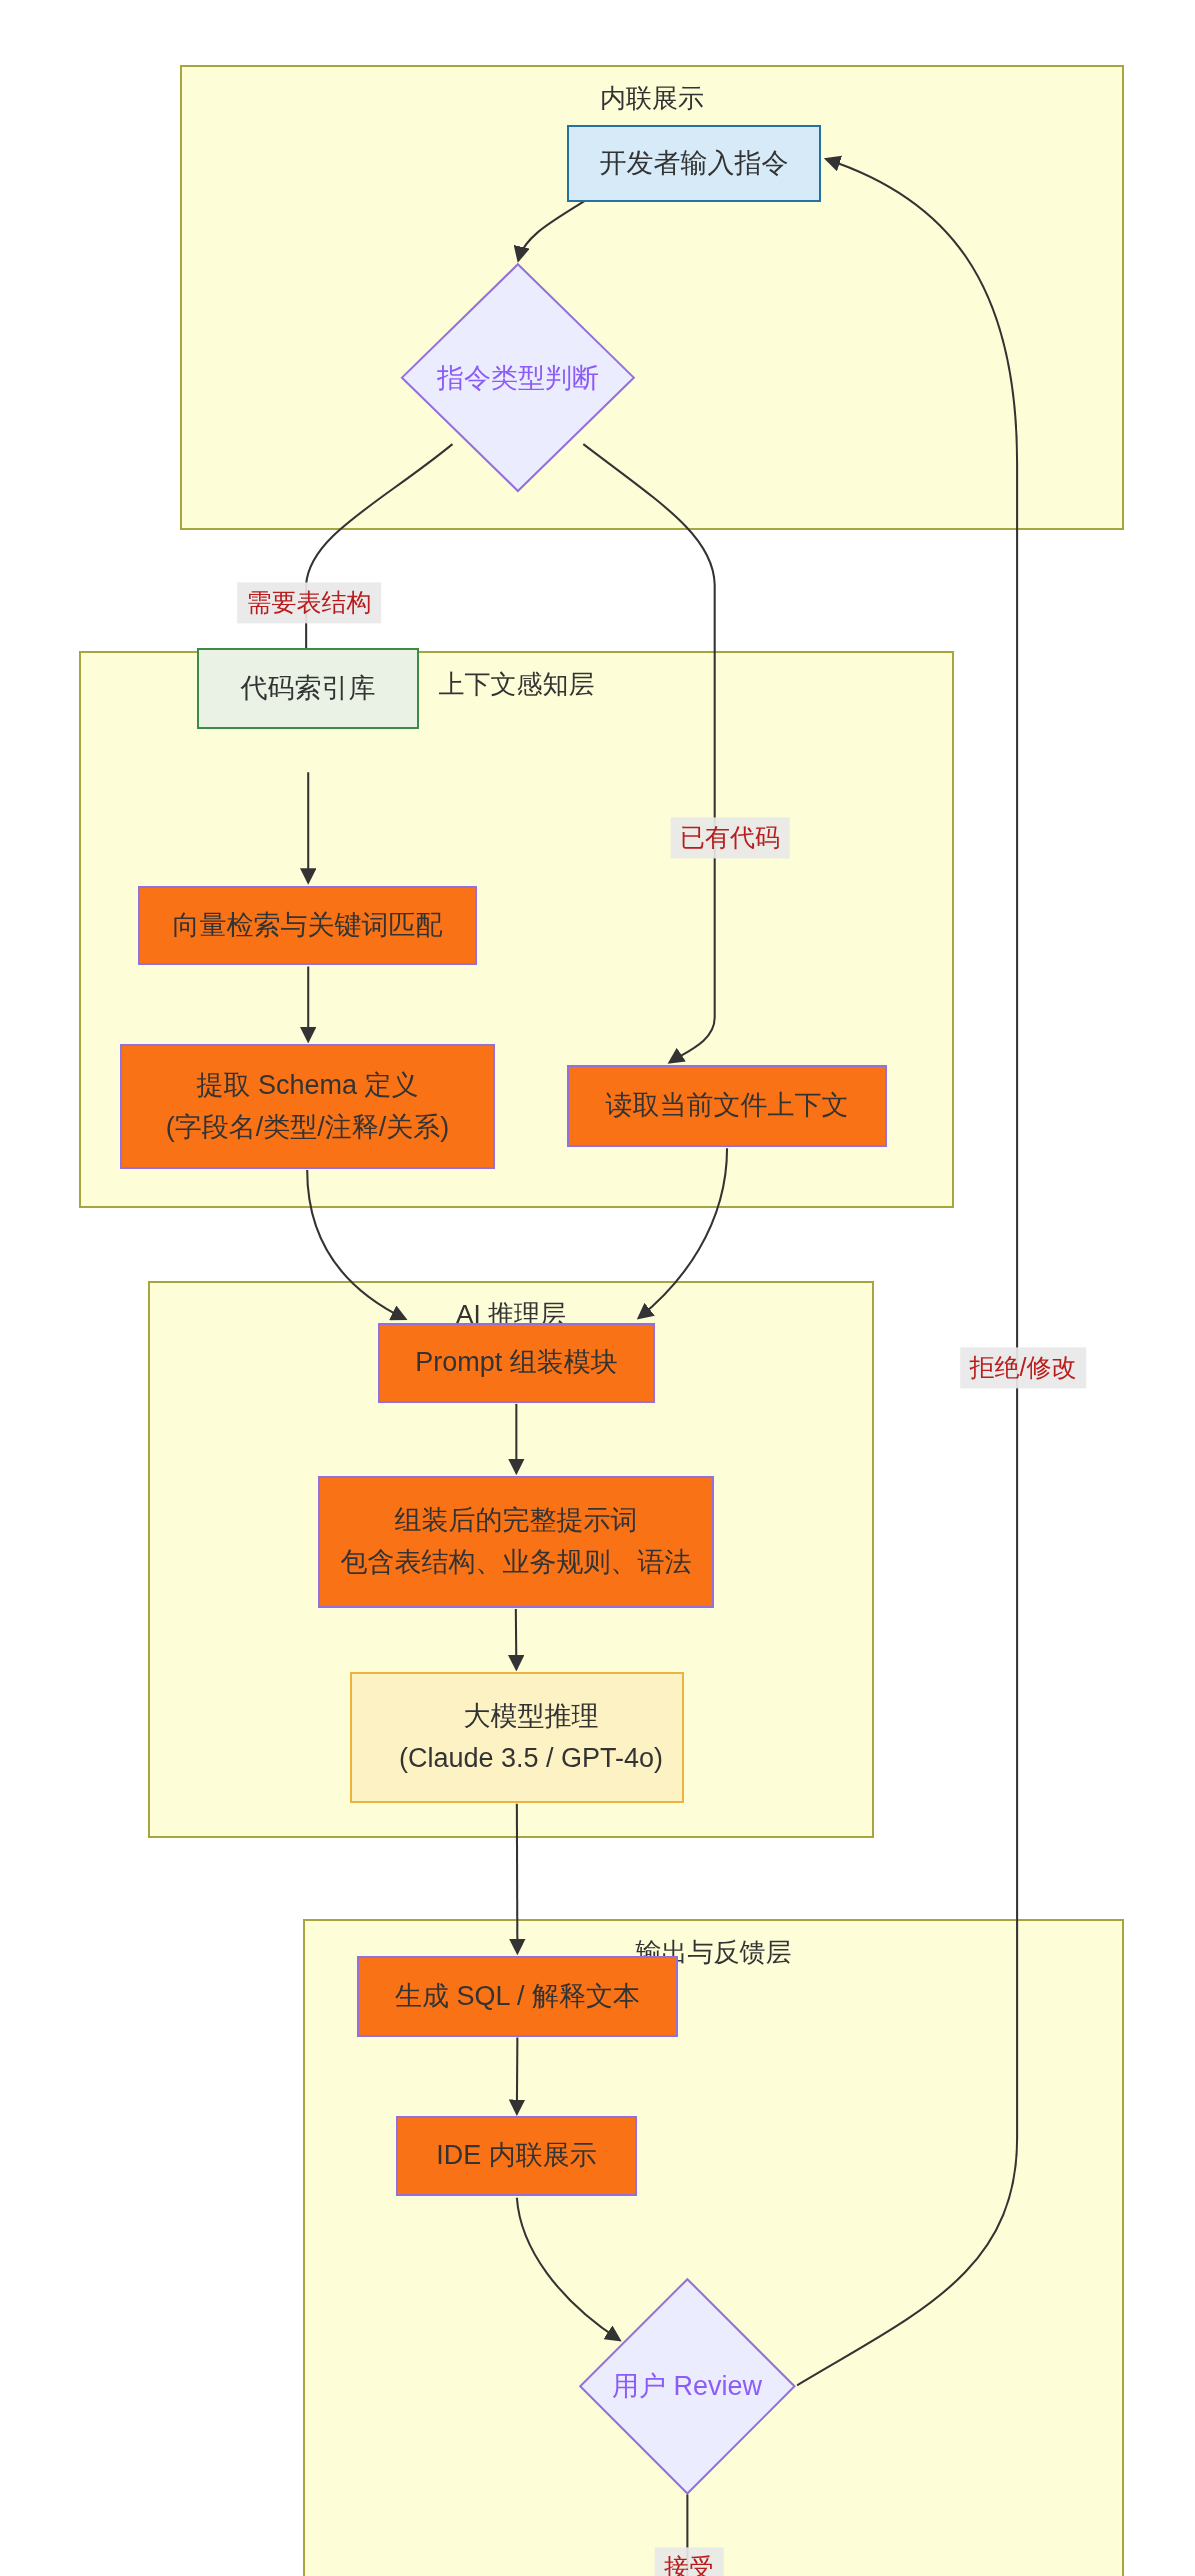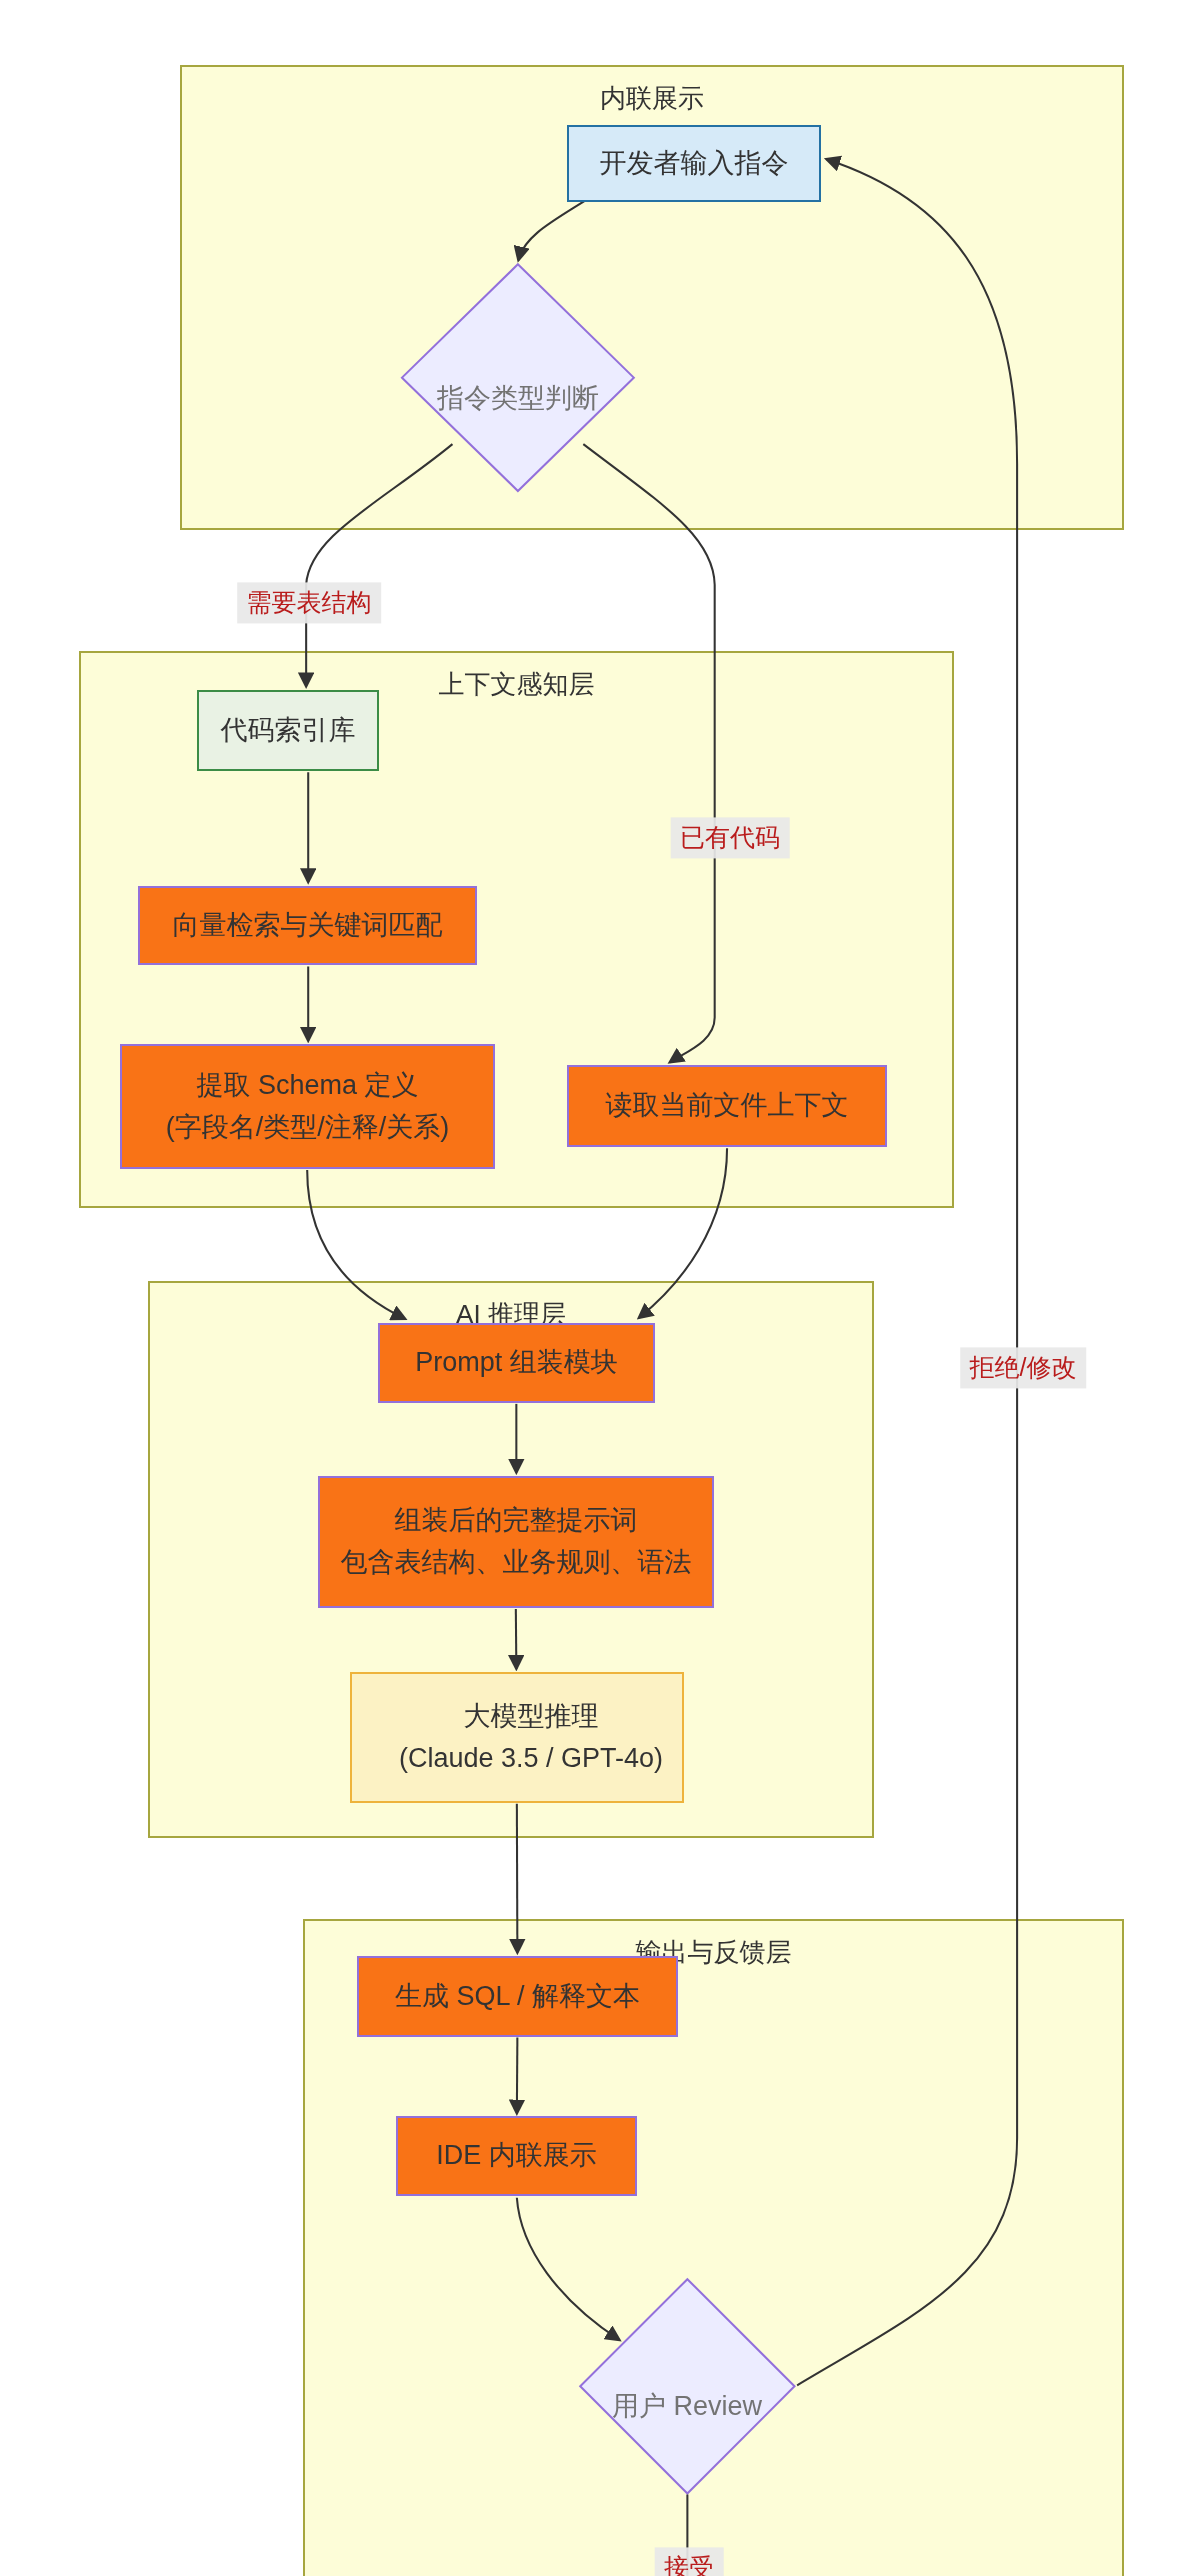--- a/index.html
+++ b/index.html
@@ -23,33 +23,33 @@
   .diamond{fill:#ececff;stroke:#9370db;stroke-width:4;}
 
   
   .node{position:absolute;z-index:3;display:flex;flex-direction:column;align-items:center;
     justify-content:center;background:#f97316;border:2.1px solid #9370db;box-sizing:border-box;
     font-size:27px;line-height:1.55;text-align:center;color:#333;overflow:hidden;white-space:nowrap;}
   .node.cyan{background:#d6eaf8;border-color:#2471a3;margin-top:18px;}
   .node.green{background:#e9f2e4;border-color:#3c8c46;}
   .node.yellow{background:#fcf2c4;border-color:#eeb33c;}
   #node-developer-input{left:567px;top:107px;width:254px;height:77px;}
-  #node-code-index{left:197px;top:690px;width:182px;height:81px;}
+  #node-code-index{left:197px;top:648px;width:222px;height:81px;}
   #node-vector-search{left:138px;top:886px;width:339px;height:79px;}
   #node-extract-schema{left:120px;top:1044px;width:375px;height:125px;}
   #node-read-file{left:567px;top:1065px;width:320px;height:82px;}
   #node-prompt-assembler{left:378px;top:1323px;width:277px;height:80px;}
   #node-assembled-prompt{left:318px;top:1476px;width:396px;height:132px;}
   #node-llm{left:350px;top:1672px;width:334px;height:131px;padding-left:28px;}
   #node-generate-sql{left:357px;top:1956px;width:321px;height:81px;}
   #node-ide-display{left:396px;top:2116px;width:241px;height:80px;}
 
   
   .dlabel{position:absolute;z-index:3;transform:translate(-50%,-50%);font-size:27px;
-    color:#737373;white-space:nowrap;text-align:center;margin-top:20px;}
+    color:#8b5cf6;white-space:nowrap;text-align:center;}
   #dlabel-instruction{left:518px;top:378px;}
   #dlabel-review{left:687px;top:2386px;}
 
   
   .elabel{position:absolute;z-index:4;transform:translate(-50%,-50%);
     background:rgba(232,232,232,0.92);padding:4.1px 9.3px;font-size:25px;color:#b91c1c;
     white-space:nowrap;}
   #elabel-need-schema{left:309px;top:603px;}
   #elabel-existing-code{left:730px;top:838px;}
   #elabel-reject{left:1023px;top:1368px;}

